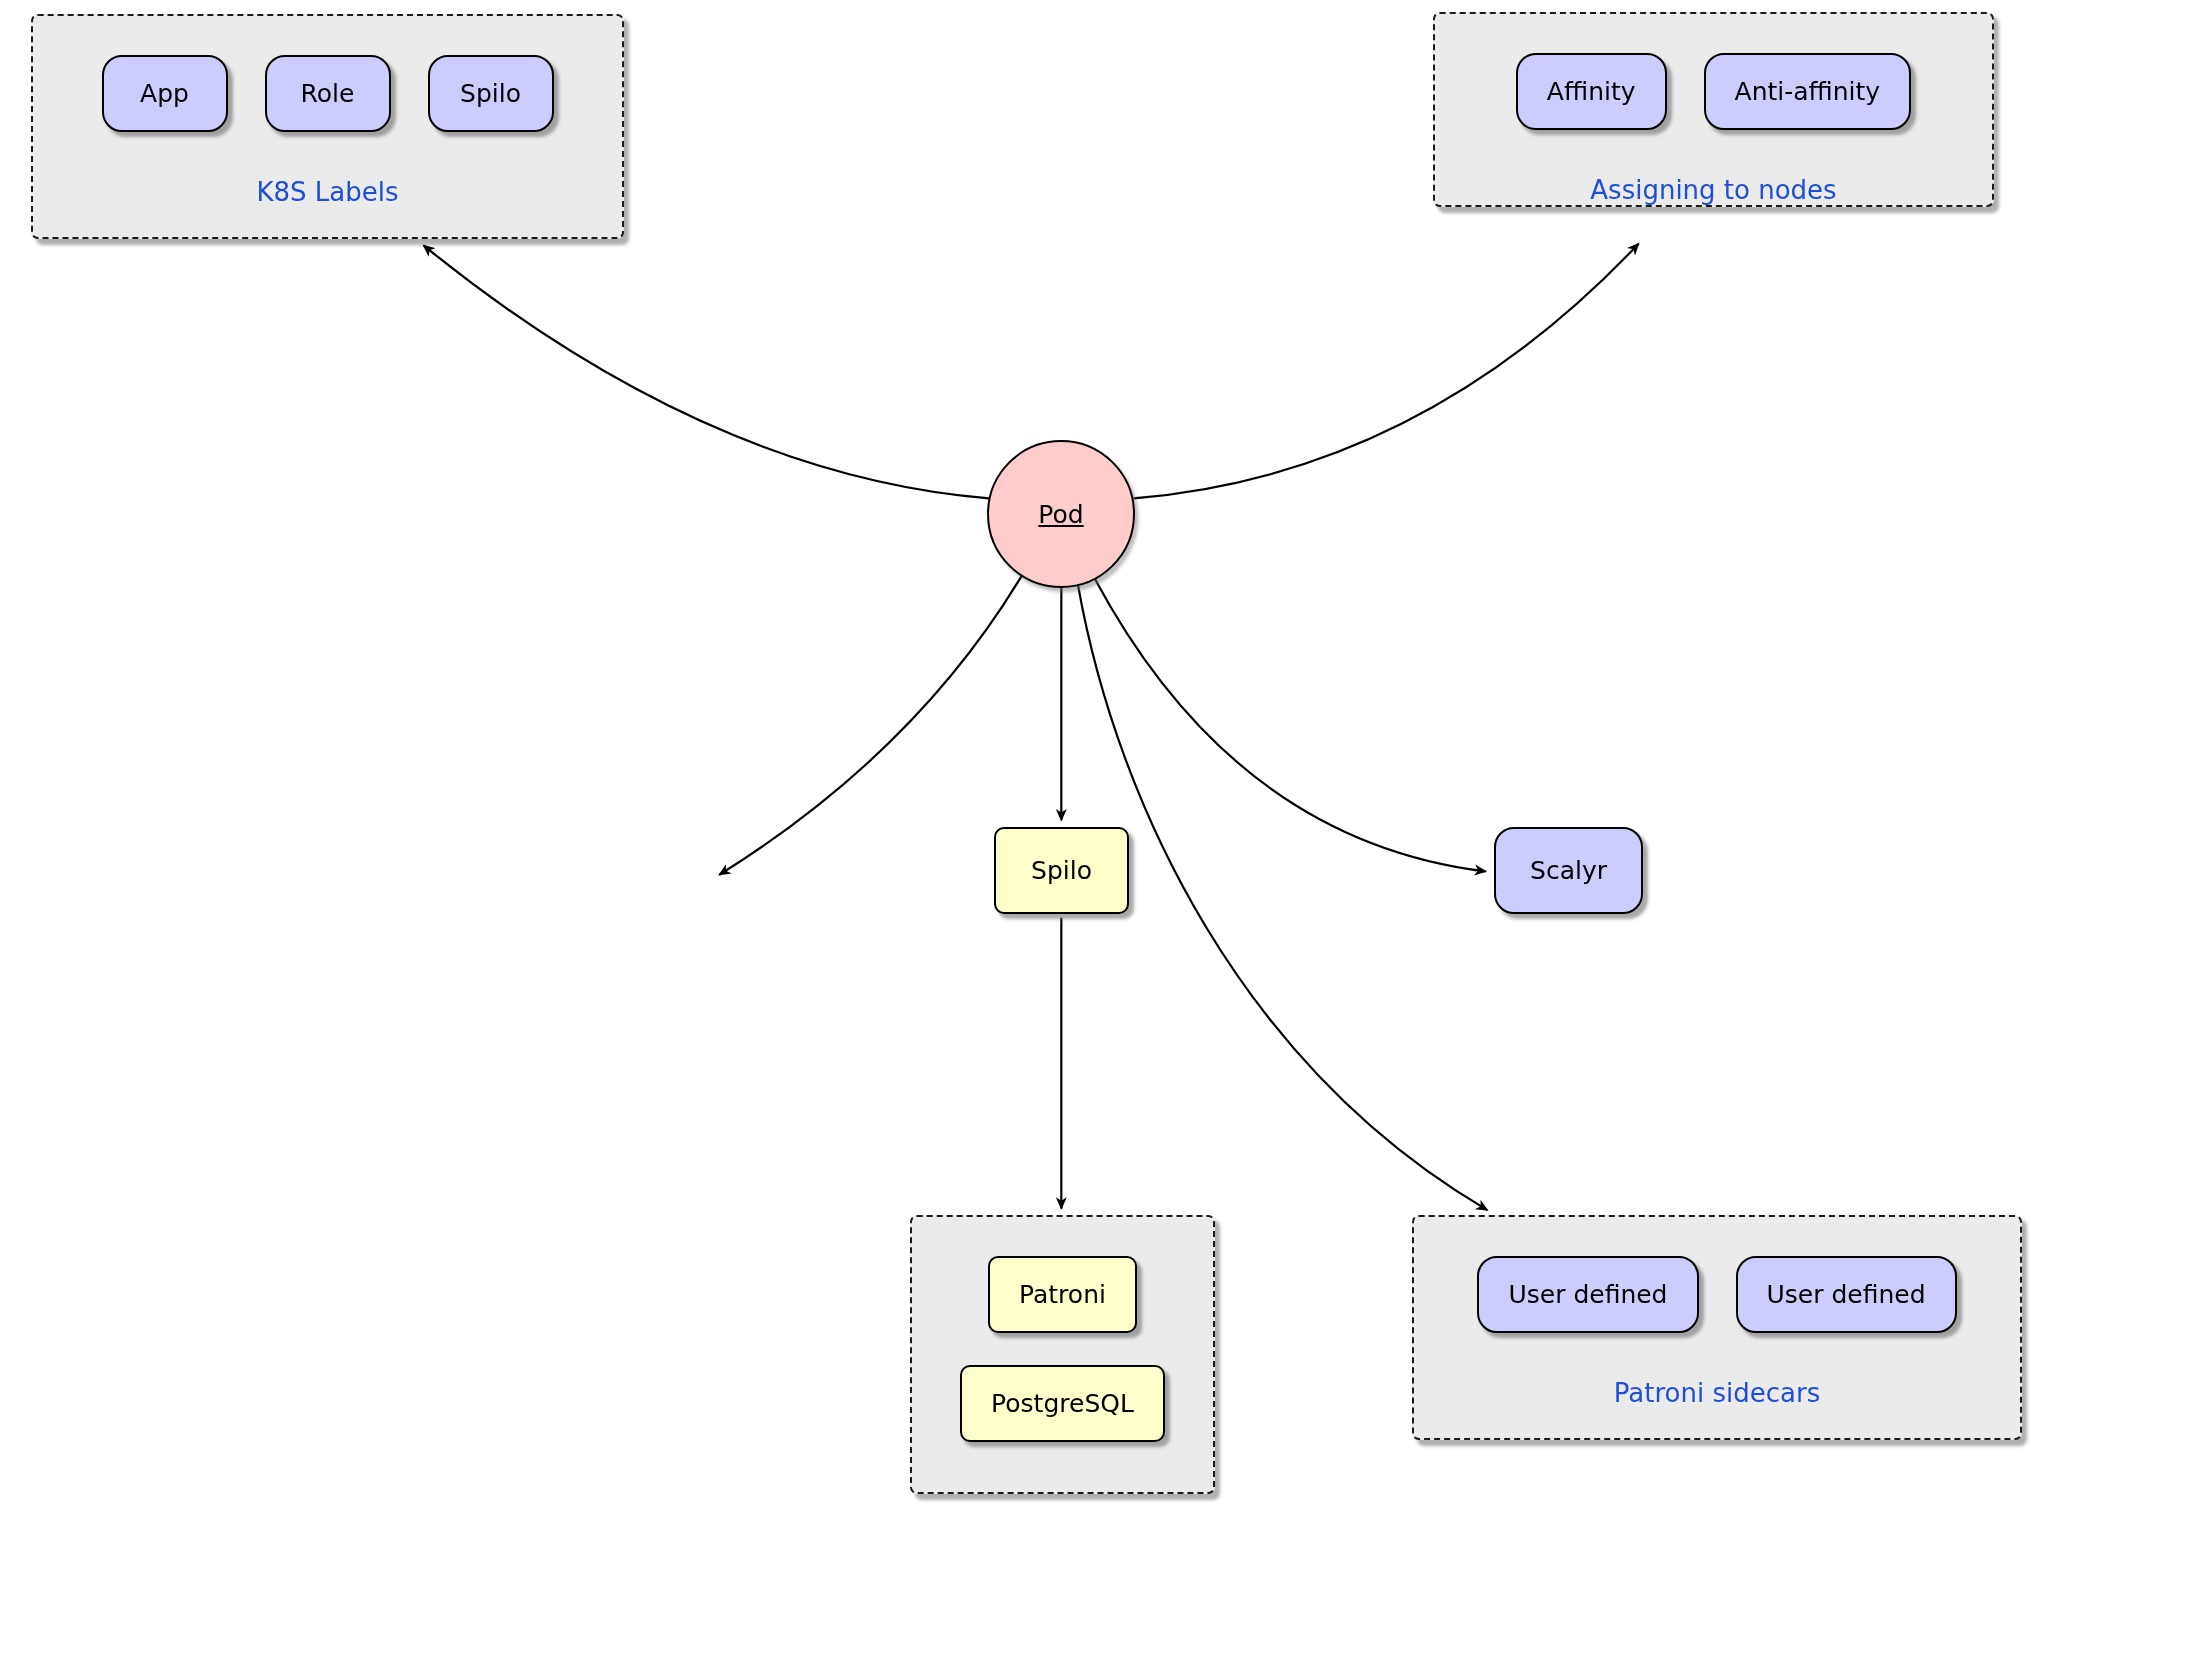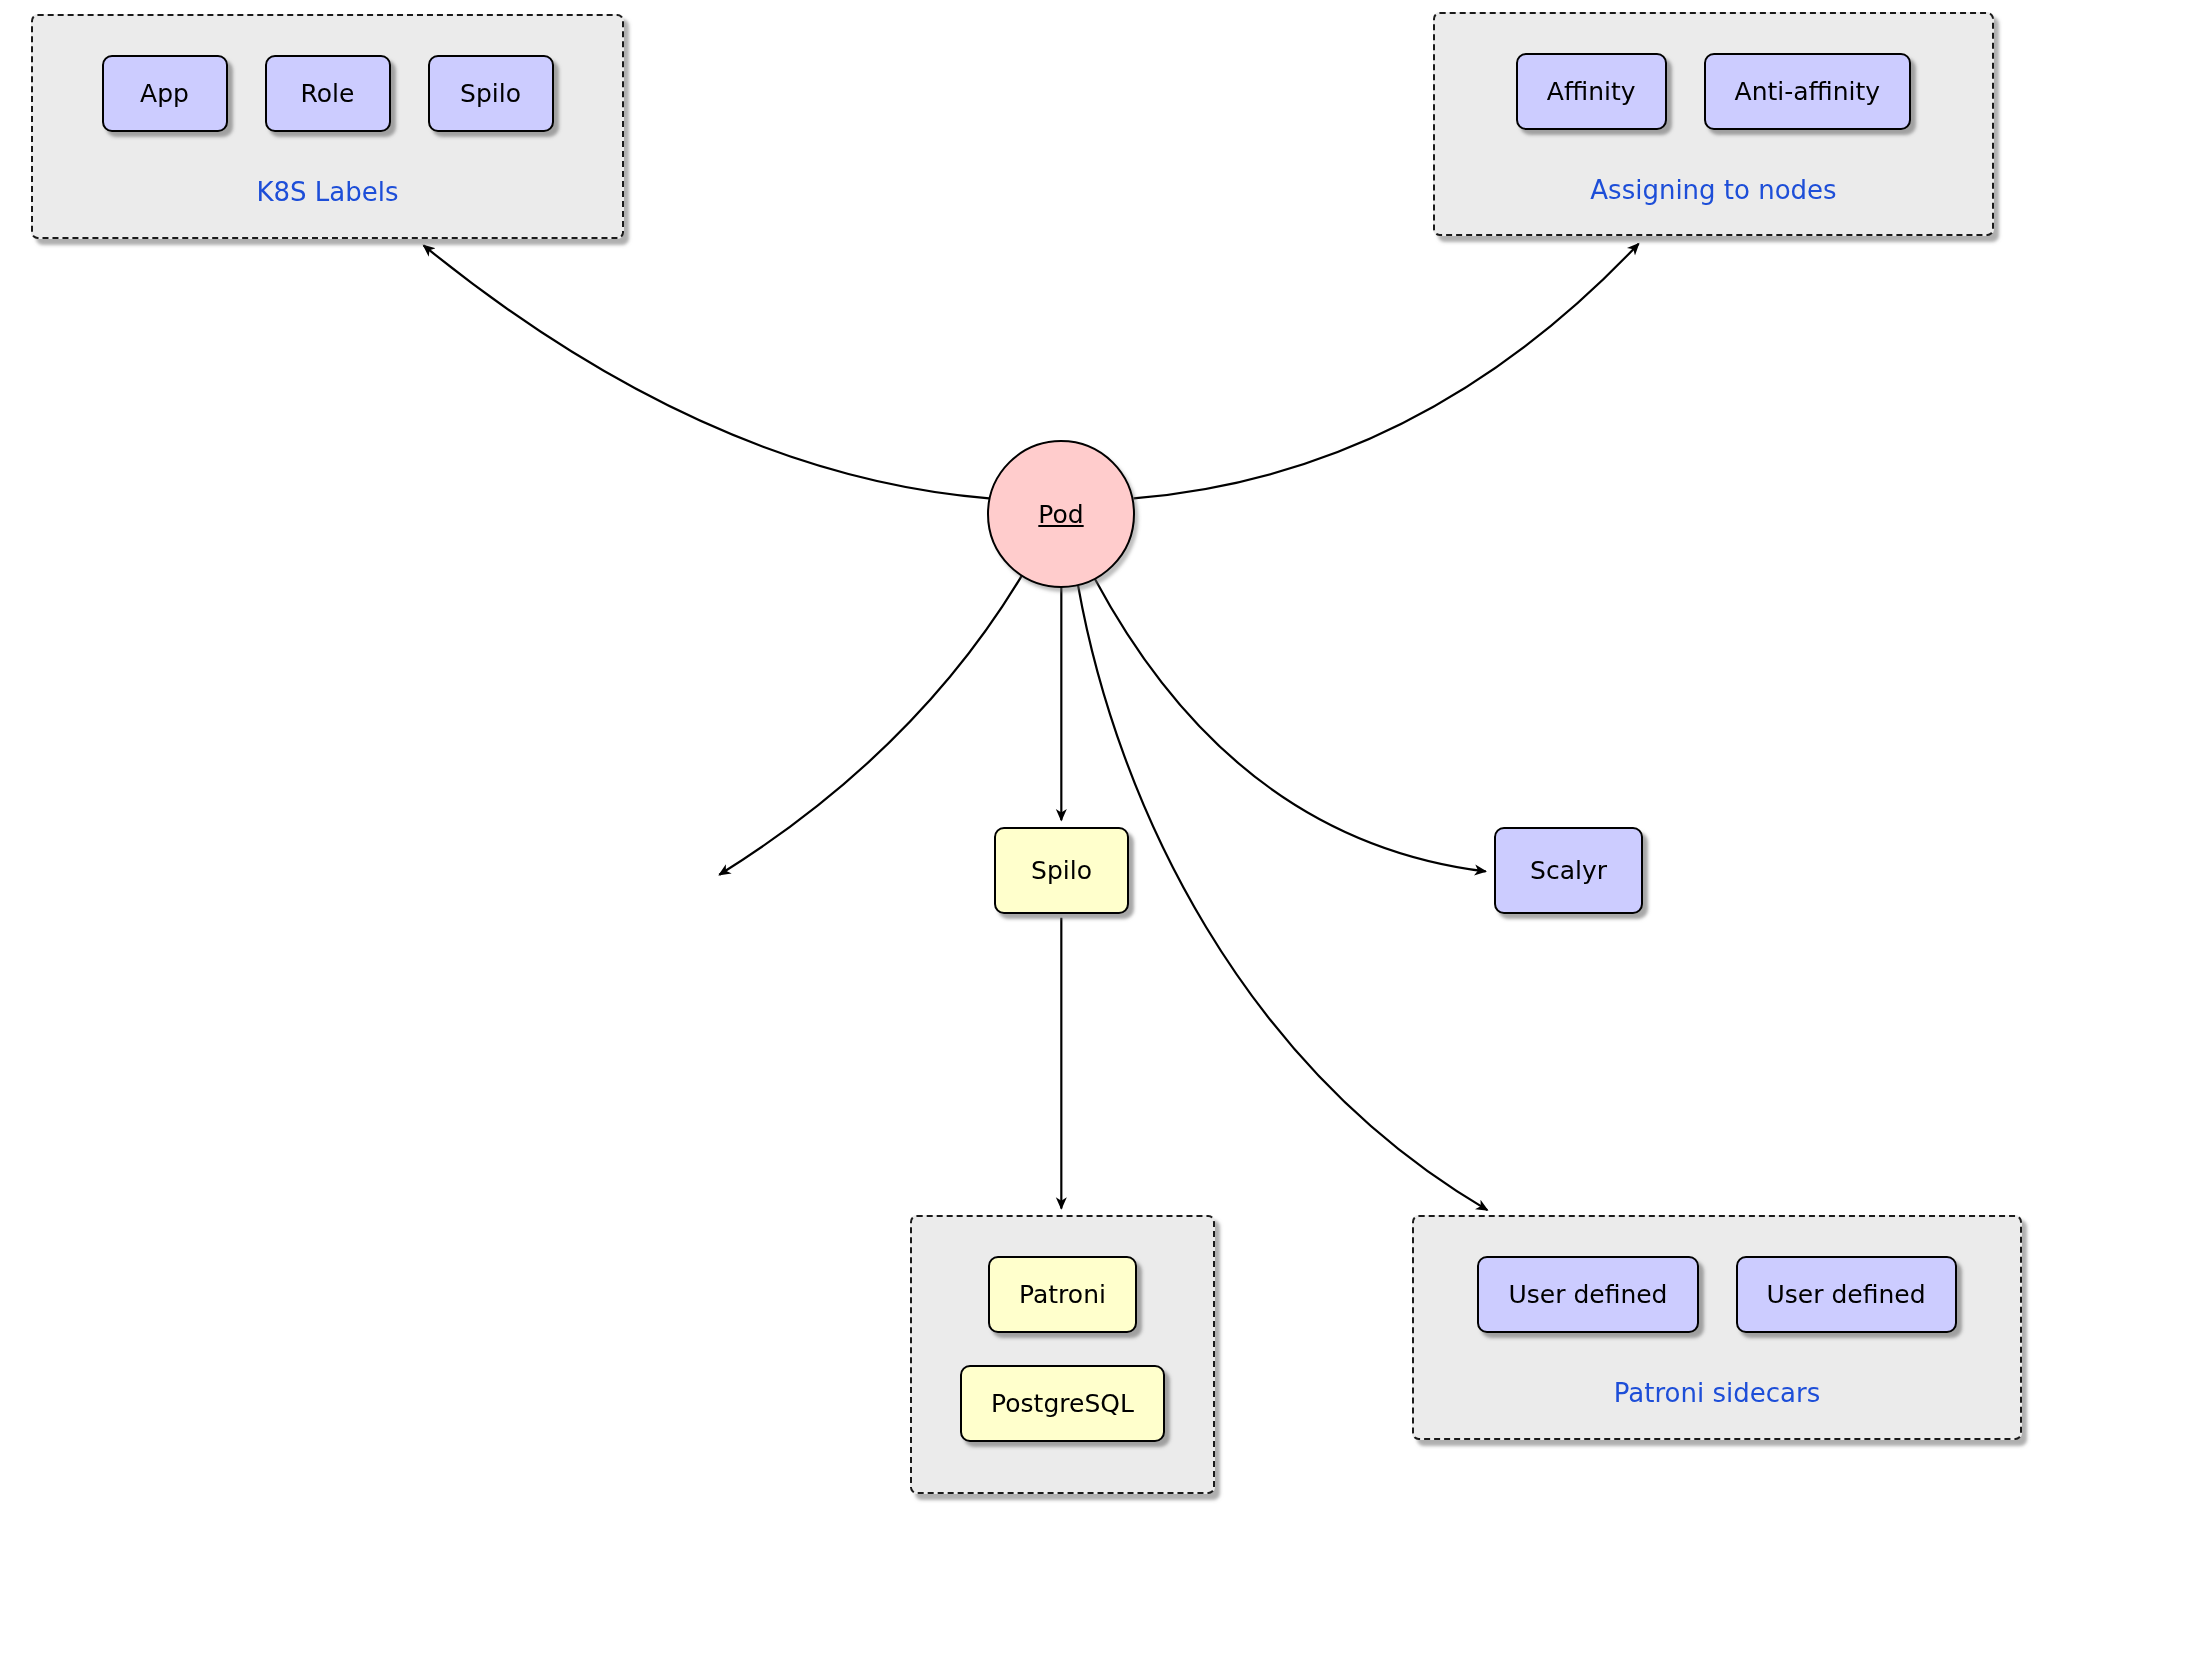--- a/index.html
+++ b/index.html
@@ -58,21 +58,21 @@
     display: flex;
     align-items: center;
     justify-content: center;
     font-size: 25px;
     height: 77px;
     min-width: 126px;
     padding: 0 29px;
     background: #fff;
     white-space: nowrap;
   }
-  .purple { background: var(--node_purple, #ccccff); }
+  .purple { background: var(--node_purple, #ccccff); border-radius: 20px; }
   .yellow { background: var(--node_yellow, #ffffcc); }
   .group-title {
     font-size: 26px;
     color: #1d4ed8;
   }
   .standalone {
     position: absolute;
     z-index: 1;
     min-width: 0;
     padding: 8px;
@@ -87,21 +87,21 @@
     background: var(--pod_pink, #ffcccc);
     box-shadow: 3.4px 4.2px 3.4px rgba(110,110,110,0.45);
     display: flex;
     align-items: center;
     justify-content: center;
     font-size: 25px;
     text-decoration: underline;
   }
   
   #g-k8s      { left: 31px;   top: 14.3px;   width: 593px; height: 225px; }
-  #g-assign   { left: 1433px; top: 11.8px;   width: 561px; height: 224px; }
+  #g-assign   { left: 1433px; top: 11.8px;   width: 561px; height: 195px; }
   #g-volumes  { left: 11.8px;   top: 788px;  width: 698px; height: 229px; }
   #g-spilo-stack { left: 910px; top: 1215px; width: 305px; height: 279px; }
   #g-sidecars { left: 1412px; top: 1215px; width: 610px; height: 225px; }
   #n-pod      { left: 987px; top: 440px; }
   #n-spilo    { left: 994px; top: 827px; width: 135px; height: 87px; }
   #n-scalyr   { left: 1494px; top: 827px; width: 149px; height: 87px; }
 </style>
 </head>
 <body>
 

